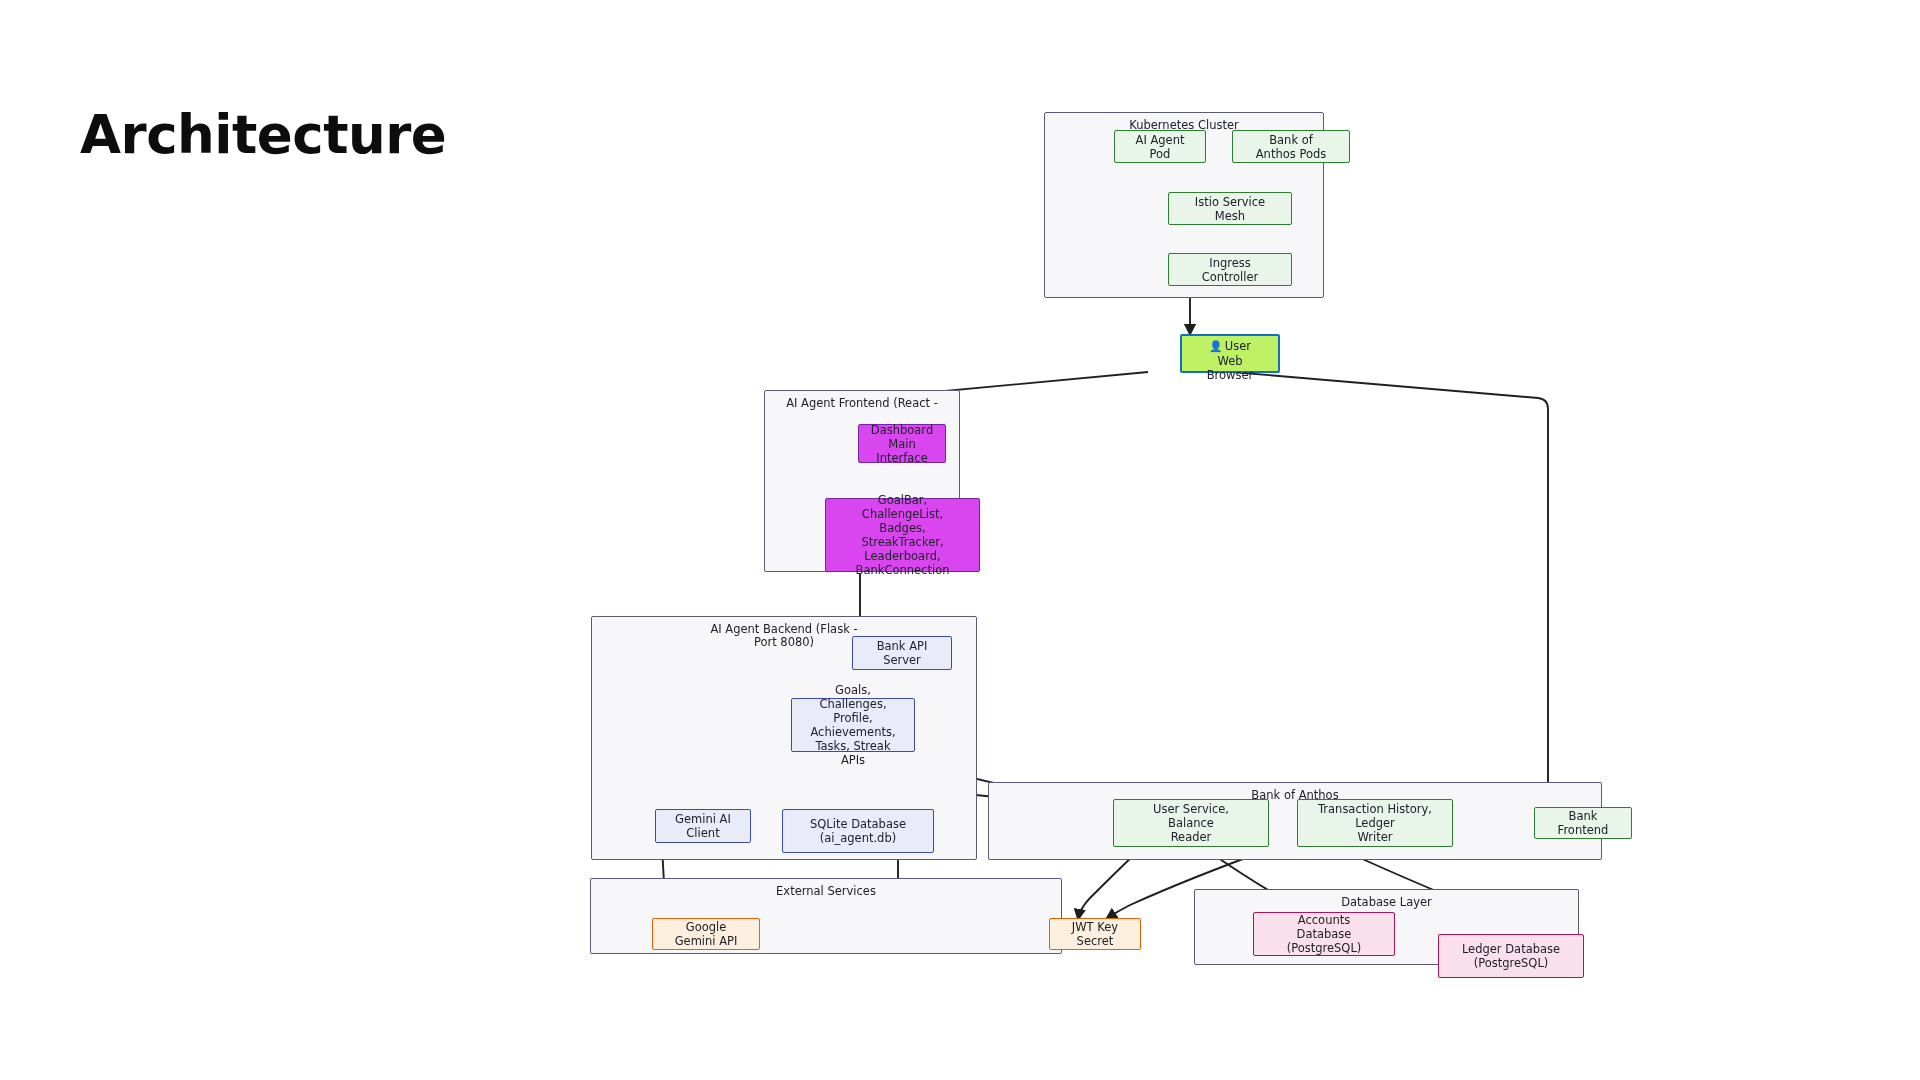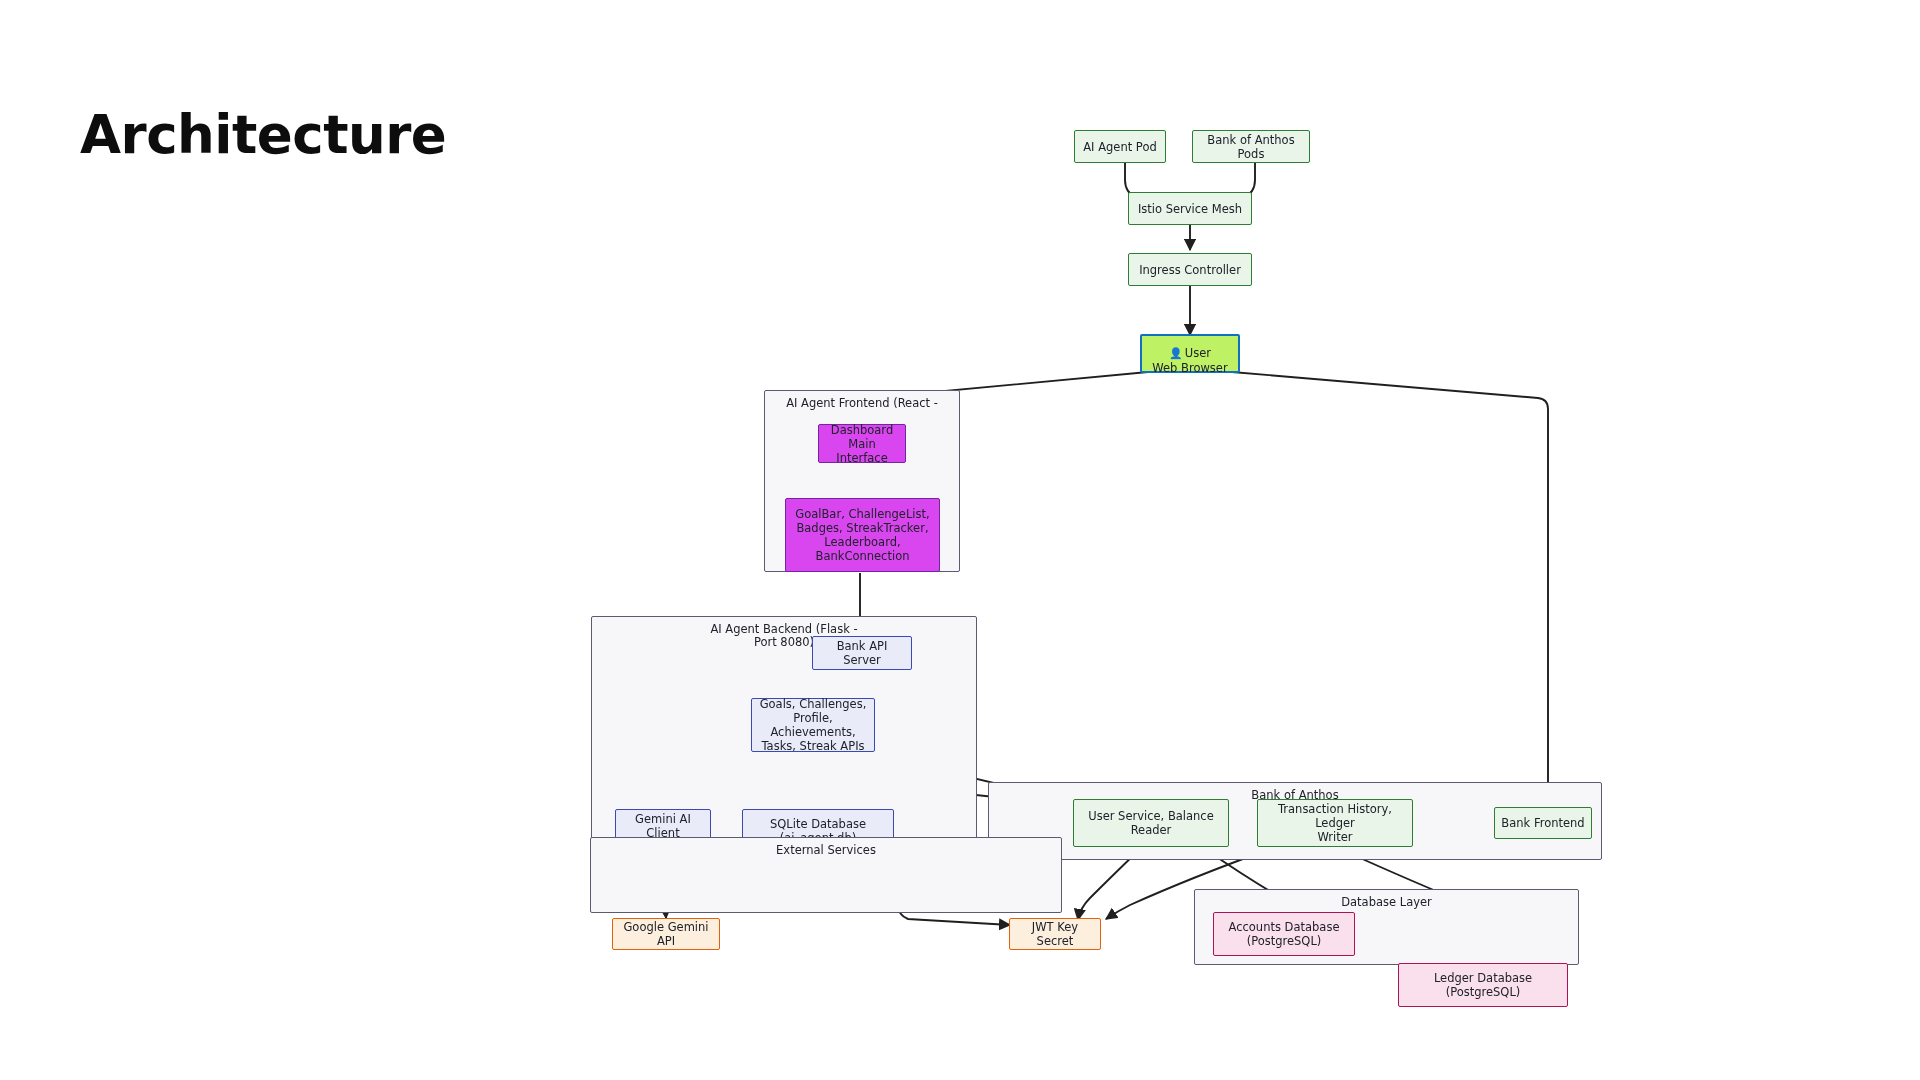--- a/index.html
+++ b/index.html
@@ -75,21 +75,22 @@
     align-items: center;
     justify-content: center;
     text-align: center;
     font-size: 11.5px;
     line-height: 14px;
     color: #20222b;
     border-radius: 2px;
     border-width: 1.6px;
     border-style: solid;
     white-space: pre-line;
-    padding: 2px 4px;
+    padding: 2px 16px;
+    margin-left: 40px;
   }
 
   .n-green  { background: #e9f5e9; border-color: #2f7d32; }
   .n-blue   { background: #e9ecf8; border-color: #3a4ab0; }
   .n-purple { background: #d946ef; border-color: #7126a3; }
   .n-pink   { background: #fae0ec; border-color: #ac1457; }
   .n-orange { background: #fdefdd; border-color: #e6600a; }
   .n-user   { background: #bef264; border-color: #1270c0; border-width: 2.2px; }
 
   .user-icon-glyph {
@@ -150,20 +151,23 @@
       <path d="M 1140,849 Q 1110,878 1090,898 Q 1080,908 1078,920"></path>
 
       <path d="M 1205,849 Q 1250,880 1285,900 Q 1295,906 1296,918"></path>
 
       <path d="M 1270,849 Q 1190,878 1130,905 Q 1118,911 1106,919"></path>
 
       <path d="M 1340,849 Q 1420,885 1470,905 Q 1480,909 1481,918"></path>
     </g>
   </svg>
 
+  <div class="subgraph" style="left:1044px; top:112px; width:280px; height:186px;">
+    <div class="subgraph-title">Kubernetes Cluster</div>
+  </div>
   <div class="node n-green" style="left:1074px; top:130px; width:92px; height:33px;">AI Agent Pod</div>
   <div class="node n-green" style="left:1192px; top:130px; width:118px; height:33px;">Bank of Anthos Pods</div>
   <div class="node n-green" style="left:1128px; top:192px; width:124px; height:33px;">Istio Service Mesh</div>
   <div class="node n-green" style="left:1128px; top:253px; width:124px; height:33px;">Ingress Controller</div>
 
   <div class="node n-user" style="left:1140px; top:334px; width:100px; height:39px; flex-direction:column; justify-content:center;">
     <span class="user-line1">
       <span class="user-icon-glyph">👤</span><span>User</span>
     </span>
     <span class="user-line2">Web Browser</span>
@@ -193,27 +197,27 @@
 
   <div class="subgraph" style="left:988px; top:782px; width:614px; height:78px;">
     <div class="subgraph-title">Bank of Anthos</div>
   </div>
   <div class="node n-green" style="left:1073px; top:799px; width:156px; height:48px;">User Service, Balance
 Reader</div>
   <div class="node n-green" style="left:1257px; top:799px; width:156px; height:48px;">Transaction History, Ledger
 Writer</div>
   <div class="node n-green" style="left:1494px; top:807px; width:98px; height:32px;">Bank Frontend</div>
 
-  <div class="subgraph" style="left:590px; top:837px; width:472px; height:76px;">
+  <div class="subgraph" style="left:590px; top:878px; width:472px; height:76px;">
     <div class="subgraph-title">External Services</div>
   </div>
   <div class="node n-orange" style="left:612px; top:918px; width:108px; height:32px;">Google Gemini API</div>
   <div class="node n-orange" style="left:1009px; top:918px; width:92px; height:32px;">JWT Key Secret</div>
 
   <div class="subgraph" style="left:1194px; top:889px; width:385px; height:76px;">
     <div class="subgraph-title">Database Layer</div>
   </div>
   <div class="node n-pink" style="left:1213px; top:912px; width:142px; height:44px;">Accounts Database
 (PostgreSQL)</div>
-  <div class="node n-pink" style="left:1398px; top:963px; width:170px; height:44px;">Ledger Database
+  <div class="node n-pink" style="left:1398px; top:934px; width:146px; height:44px;">Ledger Database
 (PostgreSQL)</div>
 
 </div>
 
 </body></html>

